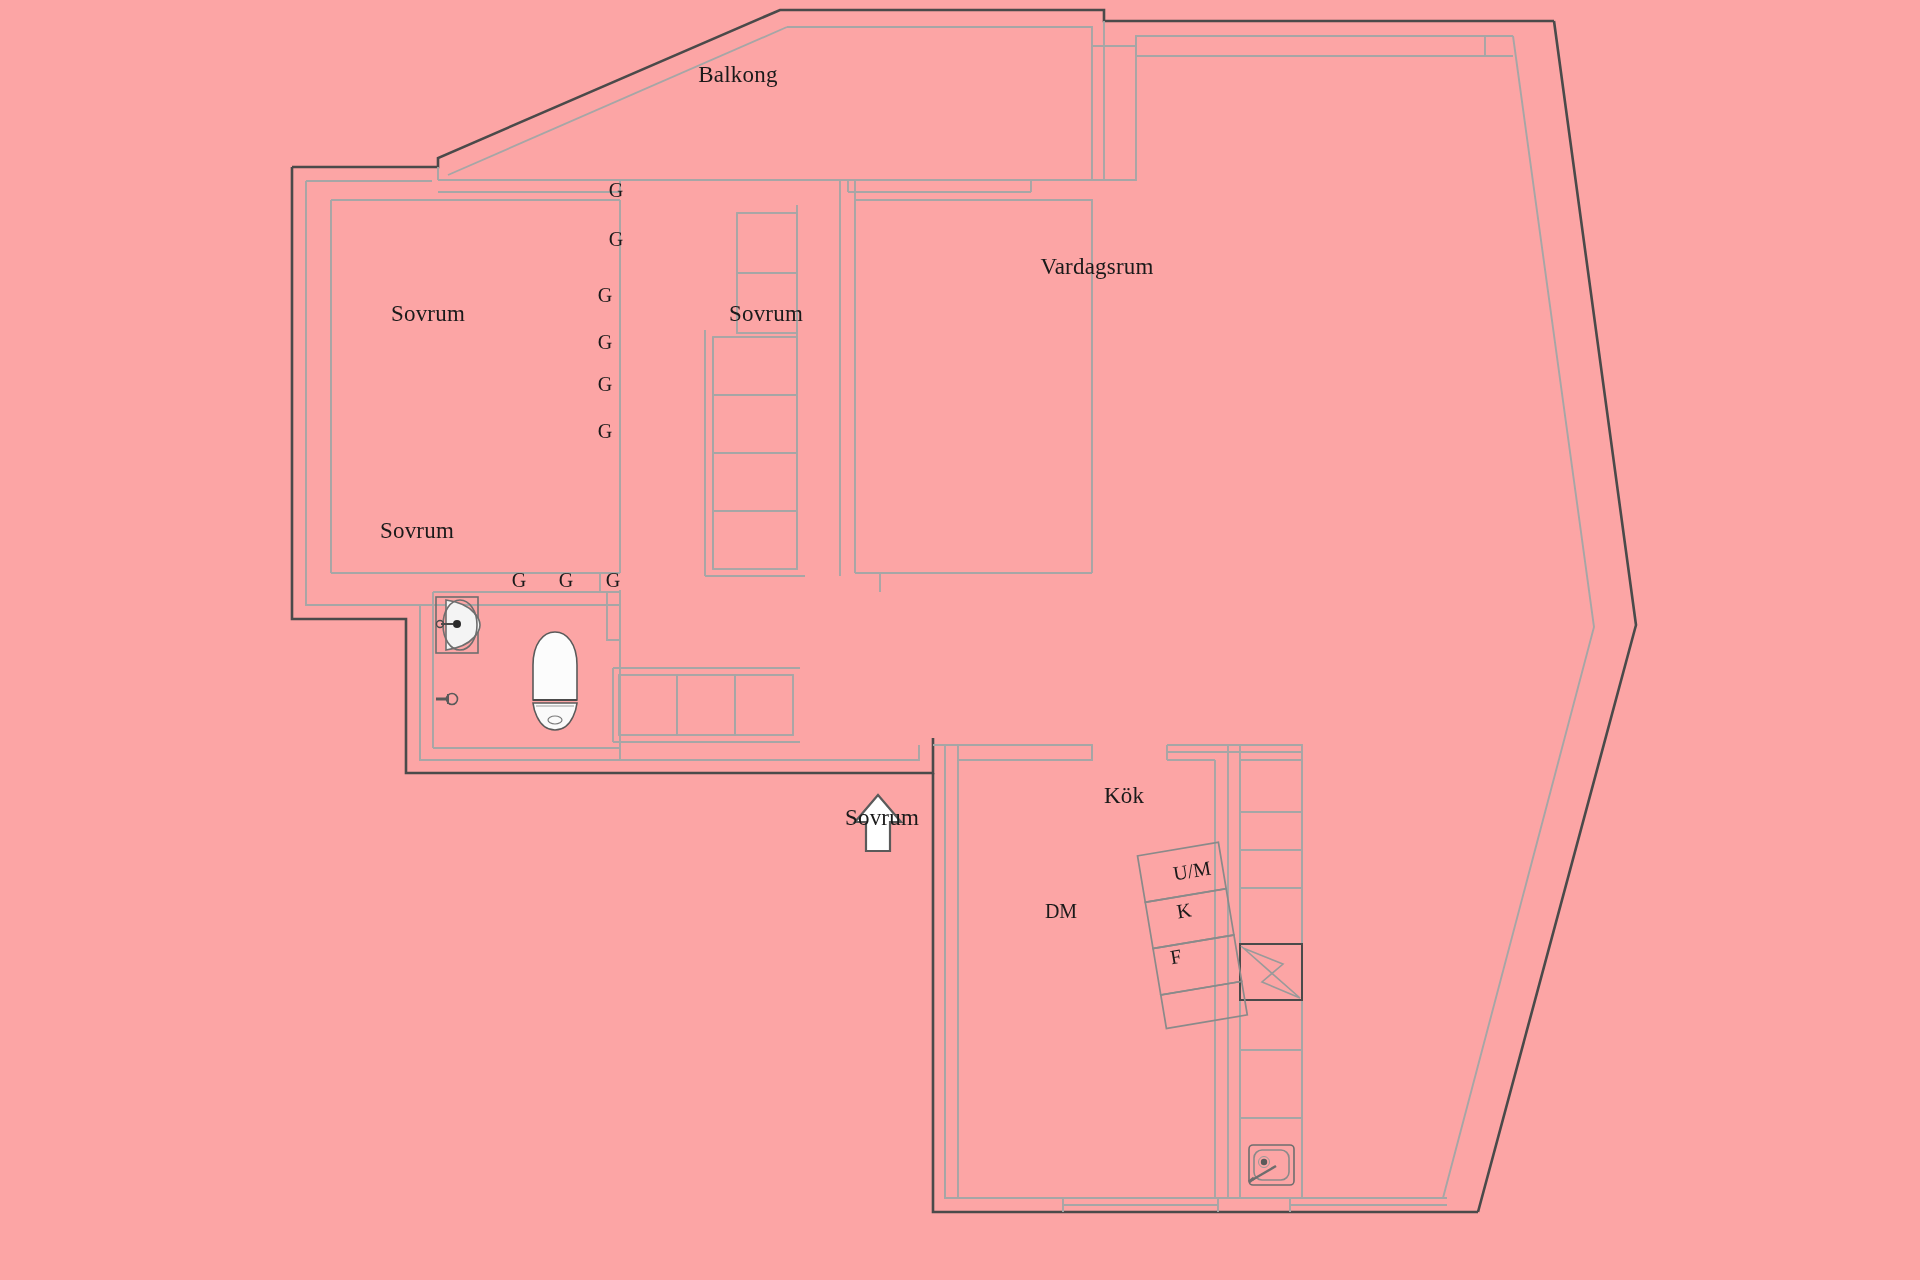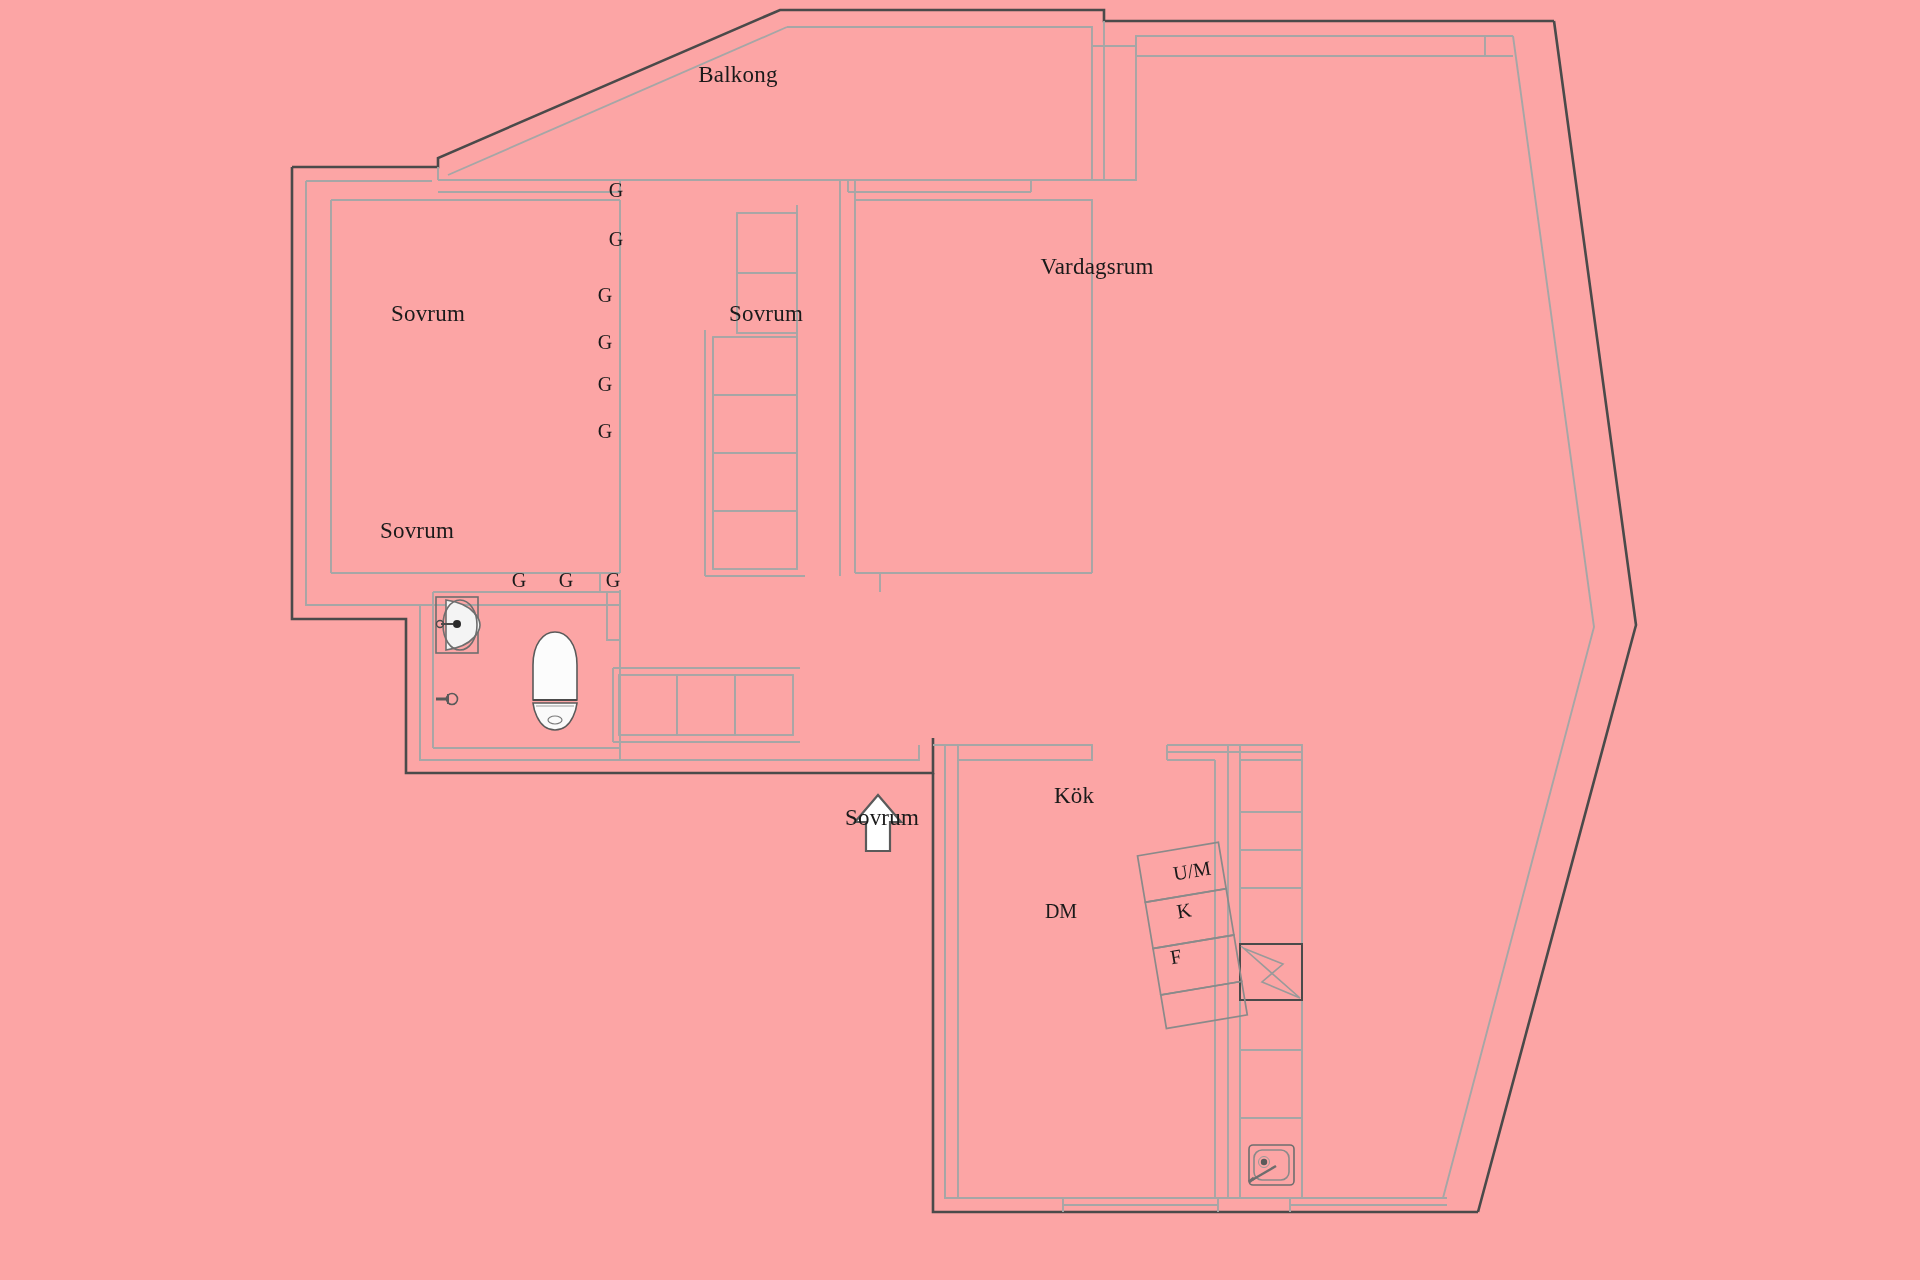--- a/index.html
+++ b/index.html
@@ -200,21 +200,21 @@
   <div class="room-label size-lg" style="left:428px; top:314px;">Sovrum</div>
 
   <div class="room-label size-lg" style="left:766px; top:314px;">Sovrum</div>
 
   <div class="room-label size-lg" style="left:1097px; top:267px;">Vardagsrum</div>
 
   <div class="room-label size-lg" style="left:417px; top:531px;">Sovrum</div>
 
   <div class="room-label size-lg" style="left:882px; top:818px;">Sovrum</div>
 
-  <div class="room-label size-lg" style="left:1074px; top:796px;">Kök</div>
+  <div class="room-label size-lg" style="left:1124px; top:796px;">Kök</div>
 
   <div class="cell-label" style="left:616px; top:190px;">G</div>
   <div class="cell-label" style="left:616px; top:239px;">G</div>
 
   <div class="cell-label" style="left:605px; top:295px;">G</div>
   <div class="cell-label" style="left:605px; top:342px;">G</div>
   <div class="cell-label" style="left:605px; top:384px;">G</div>
   <div class="cell-label" style="left:605px; top:431px;">G</div>
 
   <div class="cell-label" style="left:519px; top:580px;">G</div>

